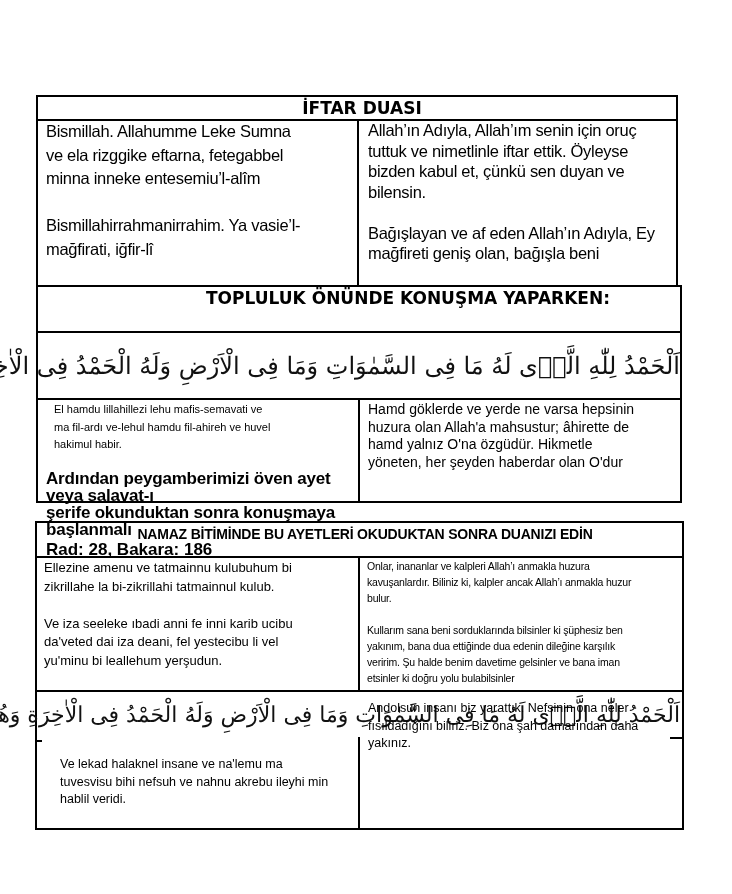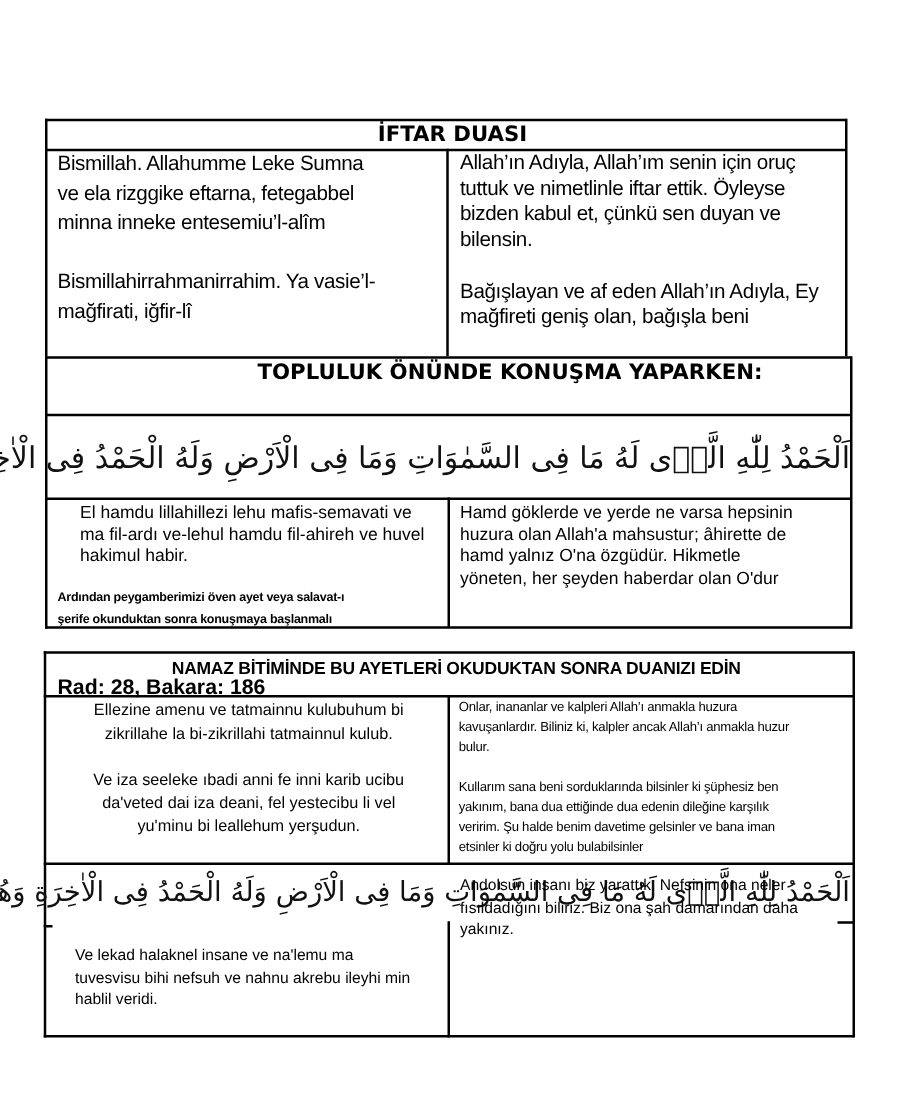--- a/index.html
+++ b/index.html
@@ -12,28 +12,28 @@
   .arabic { font-family: "DejaVu Serif", serif; direction: rtl; text-align: center; white-space: nowrap; color: #111; }
 
   
   #s1-title { left: 36px; top: 96px; width: 640px; height: 24px; font-size: 17px; line-height: 24px; }
   #s1-left { left: 46px; top: 120px; width: 312px; font-size: 16.5px; line-height: 23.5px; letter-spacing: -0.3px; font-family: "Liberation Sans", sans-serif; }
   #s1-right { left: 368px; top: 120px; width: 306px; font-size: 16.5px; line-height: 20.5px; letter-spacing: -0.3px; font-family: "Liberation Sans", sans-serif; }
 
   
   #s2-title { left: 36px; top: 286px; width: 732px; height: 24px; font-size: 17px; line-height 24px; line-height: 24px; }
   #s2-arabic { left: 38px; top: 344px; width: 642px; font-size: 24px; line-height: 44px; }
-  #s2-left { left: 64px; top: 401px; width: 312px; font-size: 14px; line-height: 17.5px; font-family: "Liberation Sans", sans-serif; }
-  #s2-note { left: 46px; top: 470px; width: 312px; font-size: 10px; line-height: 17px; font-weight: bold; font-family: "Liberation Sans", sans-serif; letter-spacing: -0.2px; }
+  #s2-left { left: 54px; top: 401px; width: 312px; font-size: 11px; line-height: 17.5px; font-family: "Liberation Sans", sans-serif; }
+  #s2-note { left: 46px; top: 470px; width: 312px; font-size: 17px; line-height: 17px; font-weight: bold; font-family: "Liberation Sans", sans-serif; letter-spacing: -0.2px; }
   #s2-right { left: 368px; top: 401px; width: 306px; font-size: 14px; line-height: 17.5px; font-family: "Liberation Sans", sans-serif; }
 
   
   #s3-title { left: 36px; top: 524px; width: 646px; height: 20px; font-size: 14px; line-height: 20px; font-family: "Liberation Sans", sans-serif; letter-spacing: -0.2px; }
   #s3-ref { left: 46px; top: 543px; font-size: 17px; line-height: 14px; font-weight: bold; font-family: "Liberation Sans", sans-serif; white-space: nowrap; }
-  #s3-left { left: 44px; top: 559px; width: 310px; font-size: 13px; line-height: 18.5px; font-family: "Liberation Sans", sans-serif; text-align: center; }
+  #s3-left { left: 44px; top: 559px; width: 310px; font-size: 13px; line-height: 18.5px; font-family: "Liberation Sans", sans-serif; }
   #s3-right { left: 367px; top: 558px; width: 310px; font-size: 10.5px; line-height: 16px; font-family: "Liberation Sans", sans-serif; letter-spacing: -0.2px; }
   #s3-arabic { left: 38px; top: 696px; width: 642px; font-size: 22px; line-height: 38px; }
   #s3-bl { left: 60px; top: 756px; width: 312px; font-size: 12.5px; line-height: 17.5px; font-family: "Liberation Sans", sans-serif; }
   #s3-br { left: 368px; top: 700px; width: 310px; font-size: 12.5px; line-height: 17.5px; font-family: "Liberation Sans", sans-serif; }
 </style>
 </head>
 <body>
 
 <div>
   <div class="hl" style="left:36px; top:95px; width:641px;"></div>

